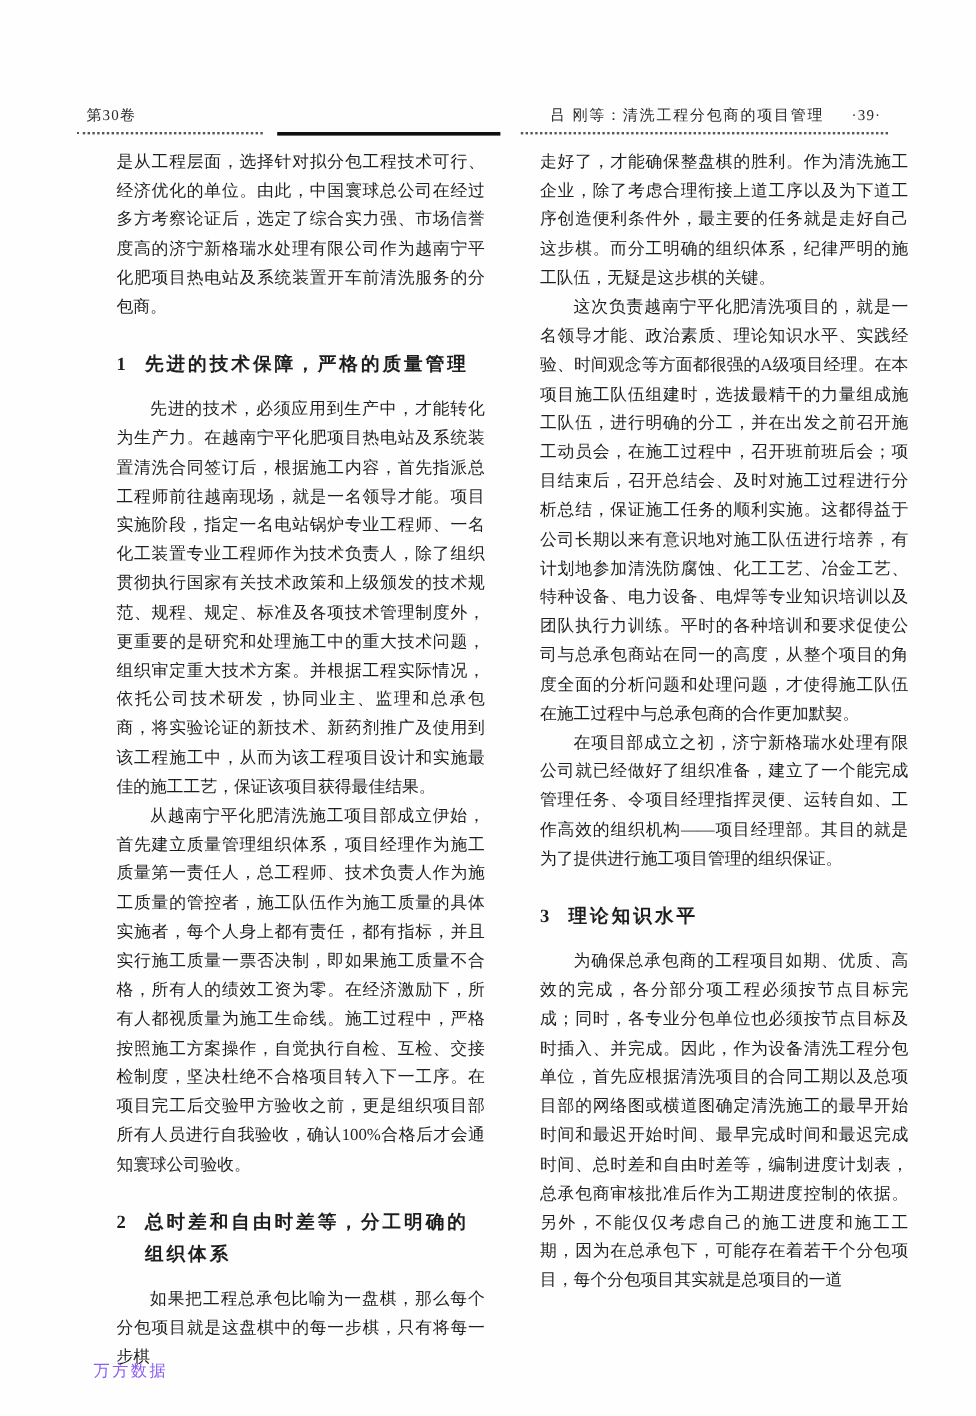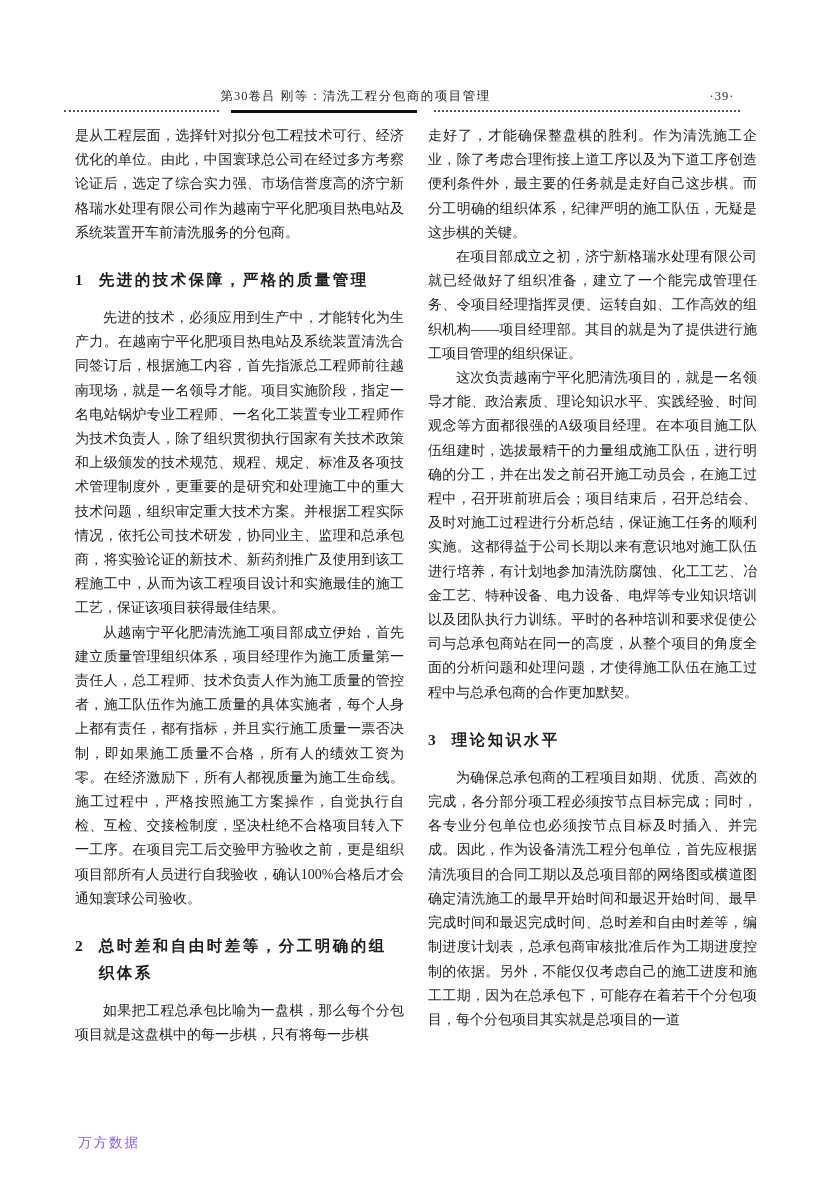--- a/index.html
+++ b/index.html
@@ -11,37 +11,37 @@
     font-family:"Liberation Serif","DejaVu Serif",serif;
     color:#1e1e1e;
     overflow:hidden;
   }
   
   .running-head{
     position:absolute;top:88px;left:72px;right:56px;
     display:flex;align-items:baseline;
     font-size:12.5px;color:#2a2a2a;letter-spacing:1px;
   }
-  .rh-vol{width:170px;text-align:right;margin-left:20px;}
-  .rh-title{flex:1;text-align:left;letter-spacing:1.5px;}
+  .rh-vol{width:170px;text-align:left;}
+  .rh-title{flex:1;text-align:right;letter-spacing:1.5px;}
   .rh-page{width:70px;text-align:center;}
   
   .head-rules{position:absolute;top:110px;left:0;right:0;height:4px;}
   .rule{position:absolute;top:0;height:0;}
   .rule-dotted{border-top:2px dotted #555;}
   .rule-solid{border-top:3px solid #101010;}
   .rule-a{left:64px;width:155px;}
   .rule-b{left:231px;width:186px;}
   .rule-c{left:434px;width:306px;}
   
   .body-columns{
     position:absolute;top:124px;left:75px;width:682px;
     display:flex;gap:24px;
   }
-  .col{width:329px;font-size:14px;line-height:24.2px;text-align:justify;}
+  .col{width:329px;font-size:14px;line-height:24.2px;text-align:justify;margin-left:22px;}
   .para{margin:0;text-indent:2em;}
   .para.cont{text-indent:0;}
   .sec{
     display:flex;align-items:baseline;
     margin:21px 0 13px 0;
     font-size:15.5px;font-weight:bold;line-height:27px;
     letter-spacing:2.5px;text-align:left;
   }
   .sec .sec-num{flex:0 0 auto;margin-right:16px;letter-spacing:0;}
   .sec .sec-text{flex:1;}
@@ -80,22 +80,22 @@
       <p class="para">从越南宁平化肥清洗施工项目部成立伊始，首先建立质量管理组织体系，项目经理作为施工质量第一责任人，总工程师、技术负责人作为施工质量的管控者，施工队伍作为施工质量的具体实施者，每个人身上都有责任，都有指标，并且实行施工质量一票否决制，即如果施工质量不合格，所有人的绩效工资为零。在经济激励下，所有人都视质量为施工生命线。施工过程中，严格按照施工方案操作，自觉执行自检、互检、交接检制度，坚决杜绝不合格项目转入下一工序。在项目完工后交验甲方验收之前，更是组织项目部所有人员进行自我验收，确认100%合格后才会通知寰球公司验收。</p>
       <h2 class="sec">
         <span class="sec-num">2</span>
         <span class="sec-text">总时差和自由时差等，分工明确的组织体系</span>
       </h2>
       <p class="para">如果把工程总承包比喻为一盘棋，那么每个分包项目就是这盘棋中的每一步棋，只有将每一步棋</p>
     </div>
 
     <div class="col">
       <p class="para cont">走好了，才能确保整盘棋的胜利。作为清洗施工企业，除了考虑合理衔接上道工序以及为下道工序创造便利条件外，最主要的任务就是走好自己这步棋。而分工明确的组织体系，纪律严明的施工队伍，无疑是这步棋的关键。</p>
+      <p class="para">这次负责越南宁平化肥清洗项目的，就是一名领导才能、政治素质、理论知识水平、实践经验、时间观念等方面都很强的A级项目经理。在本项目施工队伍组建时，选拔最精干的力量组成施工队伍，进行明确的分工，并在出发之前召开施工动员会，在施工过程中，召开班前班后会；项目结束后，召开总结会、及时对施工过程进行分析总结，保证施工任务的顺利实施。这都得益于公司长期以来有意识地对施工队伍进行培养，有计划地参加清洗防腐蚀、化工工艺、冶金工艺、特种设备、电力设备、电焊等专业知识培训以及团队执行力训练。平时的各种培训和要求促使公司与总承包商站在同一的高度，从整个项目的角度全面的分析问题和处理问题，才使得施工队伍在施工过程中与总承包商的合作更加默契。</p>
       <p class="para">在项目部成立之初，济宁新格瑞水处理有限公司就已经做好了组织准备，建立了一个能完成管理任务、令项目经理指挥灵便、运转自如、工作高效的组织机构——项目经理部。其目的就是为了提供进行施工项目管理的组织保证。</p>
-      <p class="para">这次负责越南宁平化肥清洗项目的，就是一名领导才能、政治素质、理论知识水平、实践经验、时间观念等方面都很强的A级项目经理。在本项目施工队伍组建时，选拔最精干的力量组成施工队伍，进行明确的分工，并在出发之前召开施工动员会，在施工过程中，召开班前班后会；项目结束后，召开总结会、及时对施工过程进行分析总结，保证施工任务的顺利实施。这都得益于公司长期以来有意识地对施工队伍进行培养，有计划地参加清洗防腐蚀、化工工艺、冶金工艺、特种设备、电力设备、电焊等专业知识培训以及团队执行力训练。平时的各种培训和要求促使公司与总承包商站在同一的高度，从整个项目的角度全面的分析问题和处理问题，才使得施工队伍在施工过程中与总承包商的合作更加默契。</p>
       <h2 class="sec">
         <span class="sec-num">3</span>
         <span class="sec-text">理论知识水平</span>
       </h2>
       <p class="para">为确保总承包商的工程项目如期、优质、高效的完成，各分部分项工程必须按节点目标完成；同时，各专业分包单位也必须按节点目标及时插入、并完成。因此，作为设备清洗工程分包单位，首先应根据清洗项目的合同工期以及总项目部的网络图或横道图确定清洗施工的最早开始时间和最迟开始时间、最早完成时间和最迟完成时间、总时差和自由时差等，编制进度计划表，总承包商审核批准后作为工期进度控制的依据。另外，不能仅仅考虑自己的施工进度和施工工期，因为在总承包下，可能存在着若干个分包项目，每个分包项目其实就是总项目的一道</p>
     </div>
 
   </div>
 
   <div class="watermark">万方数据</div>

